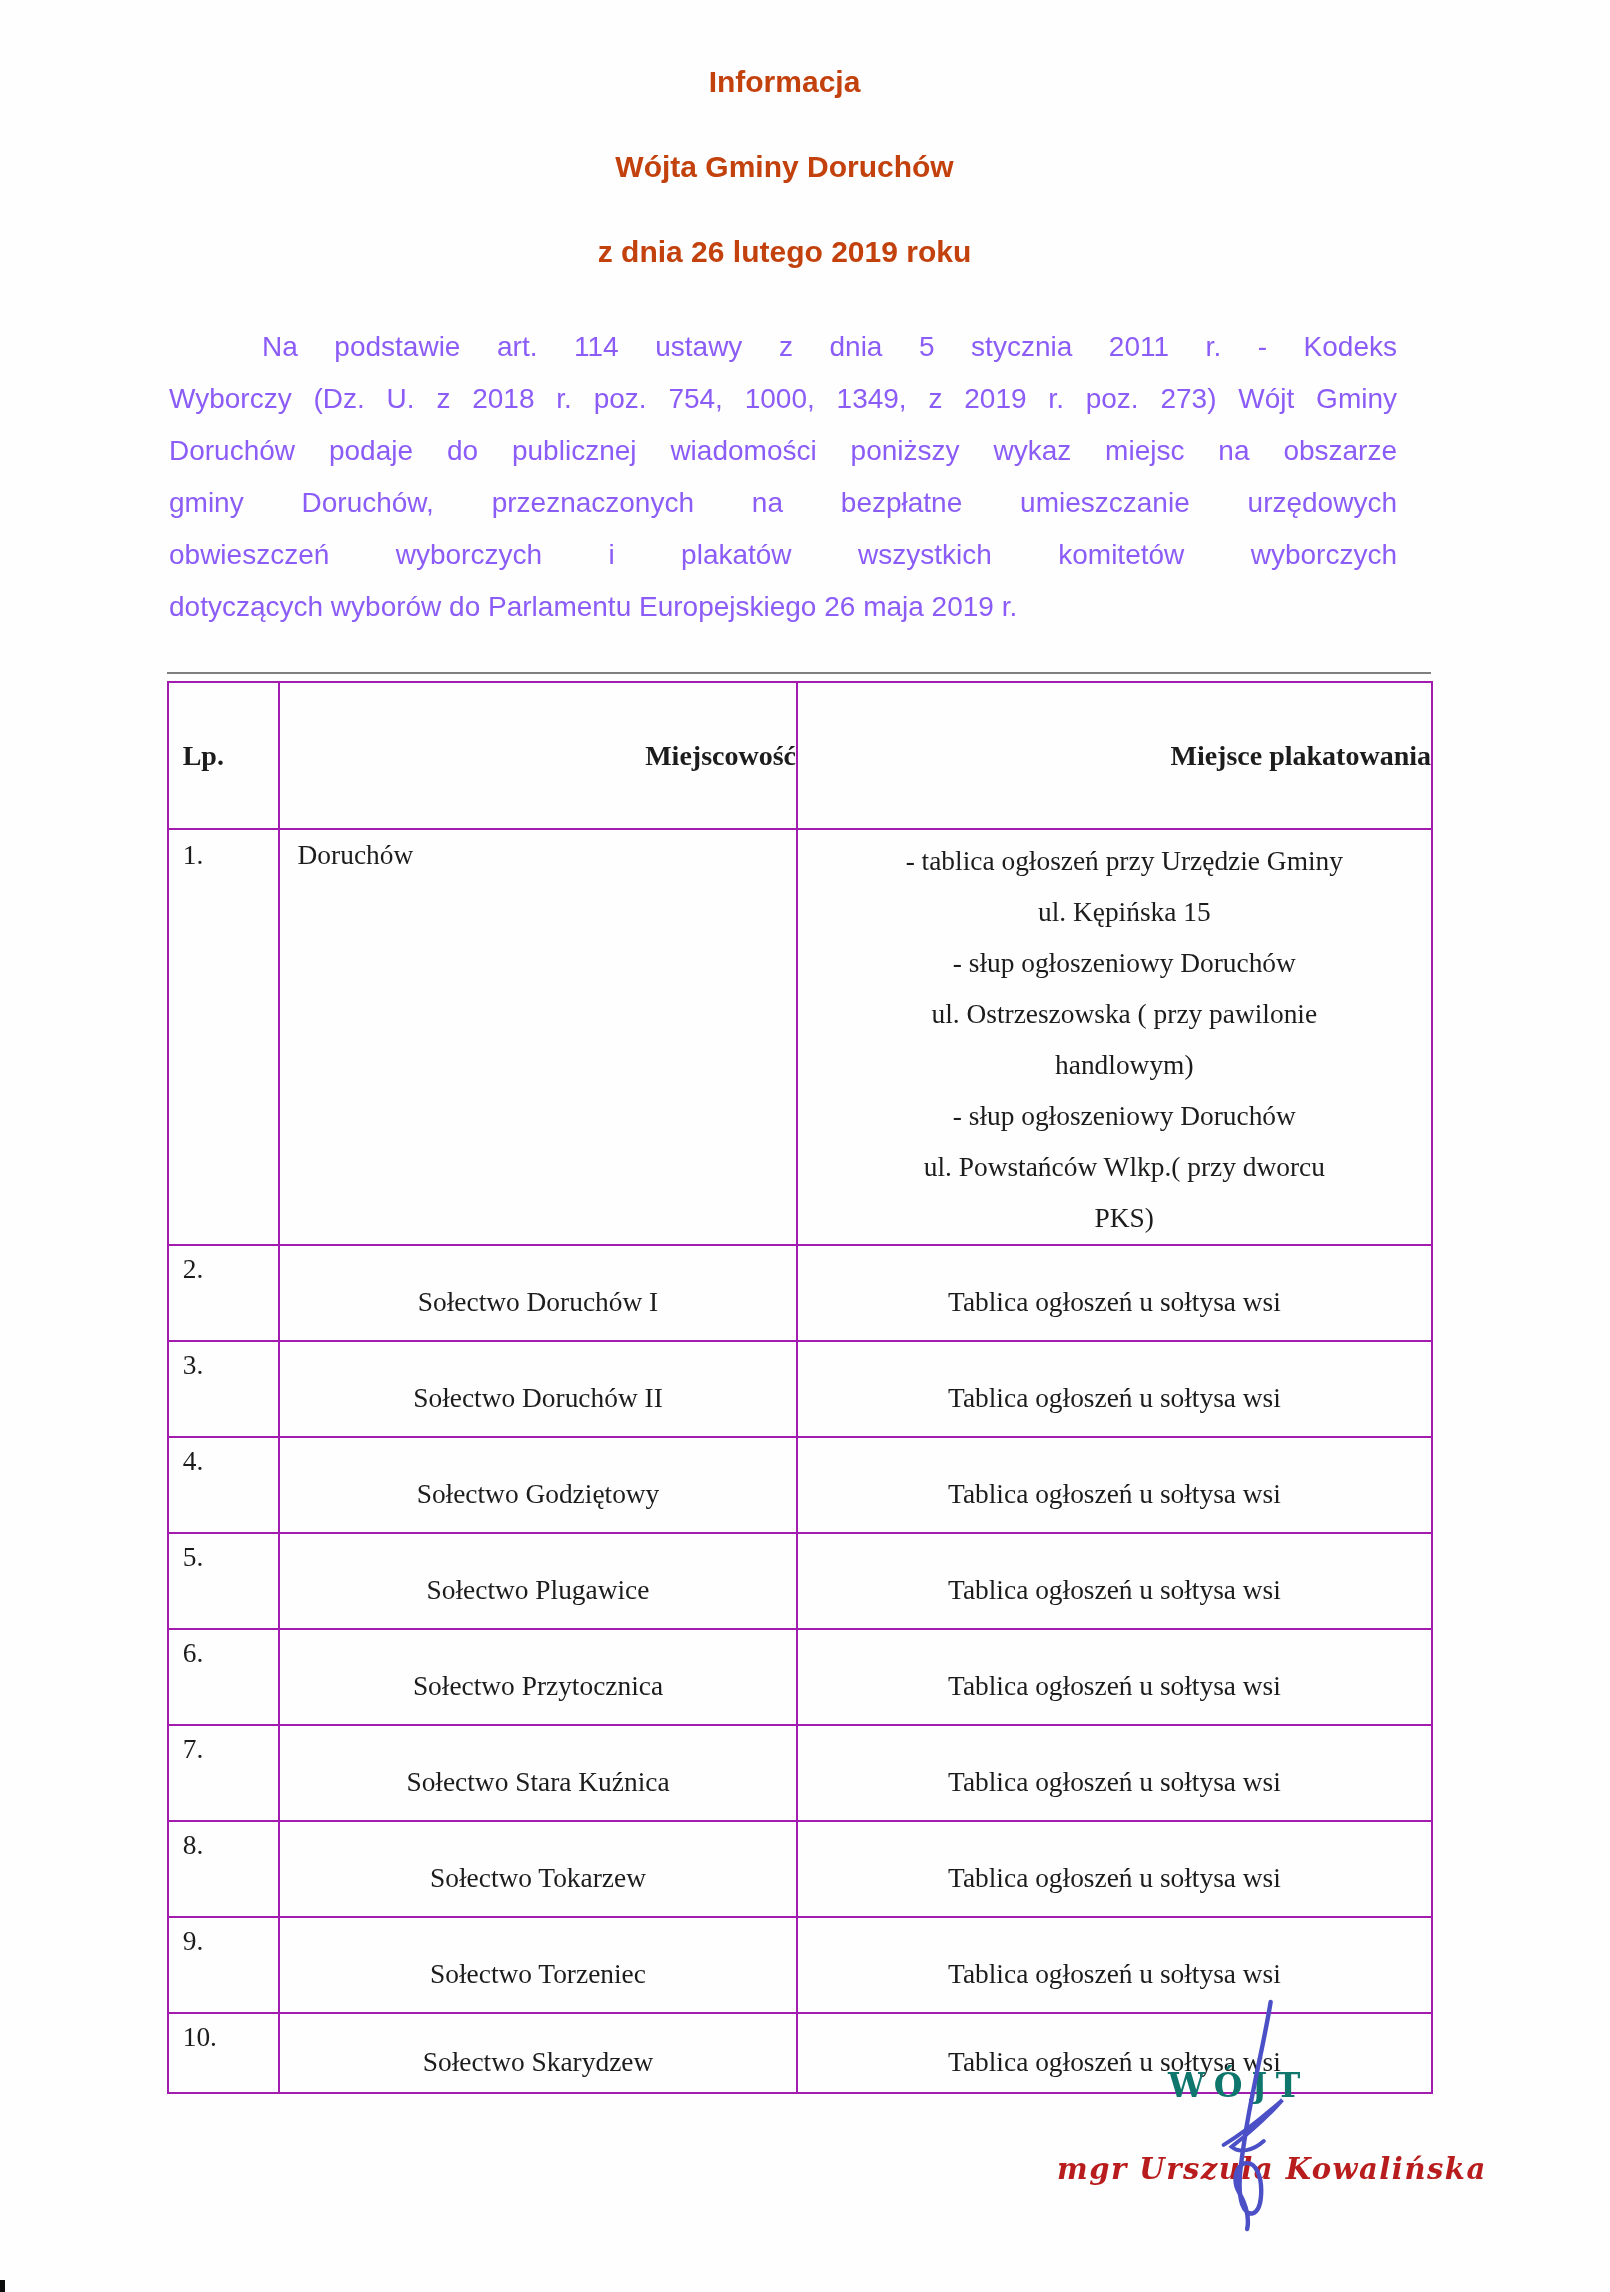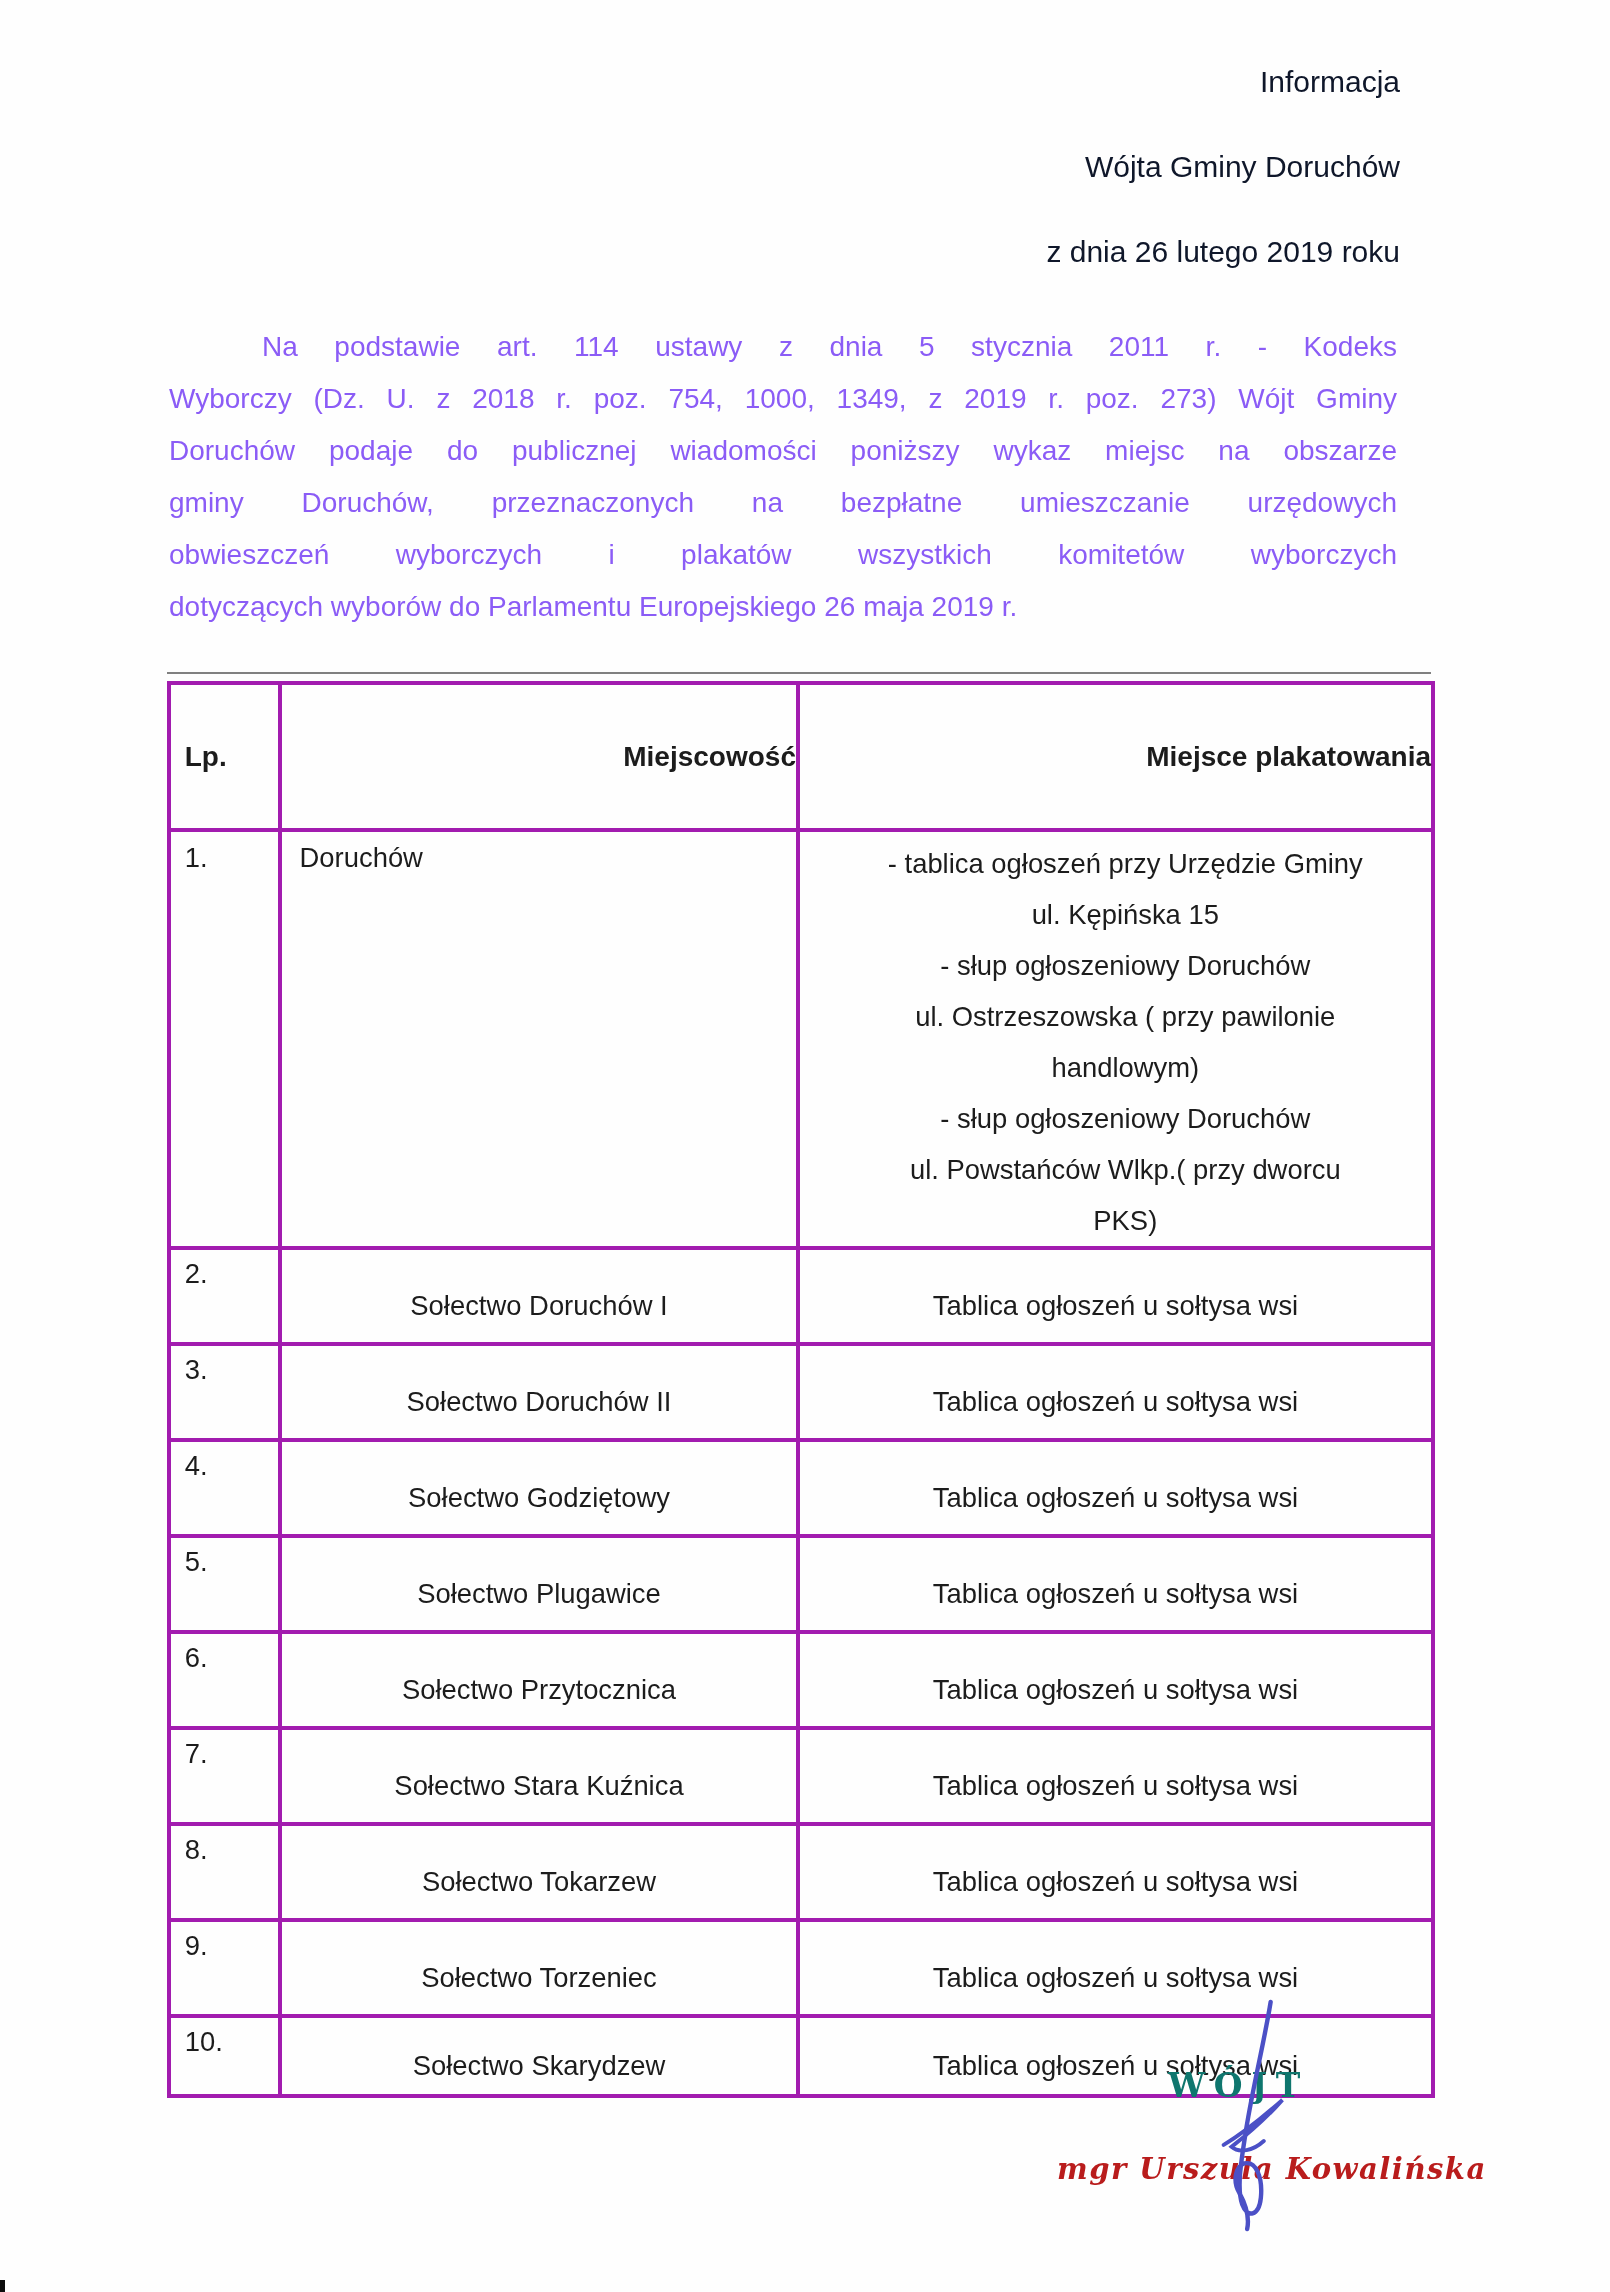--- a/index.html
+++ b/index.html
@@ -7,21 +7,21 @@
     position:relative;
     width:1610px;height:2293px;
     background:#fefefe;
     font-family:"Liberation Sans",sans-serif;
     color:#1b1b1b;
     overflow:hidden;
   }
   
   .title-line{
     position:absolute;left:169px;width:1231px;
-    text-align:right;font-weight:normal;font-size:30px;color:#0f172a;
+    text-align:center;font-weight:bold;font-size:30px;color:#c2410c;
   }
   #t0{top:65px;} #t1{top:150px;} #t2{top:235px;}
   
   .intro{
     position:absolute;left:169px;top:321px;width:1228px;
     font-size:28px;color:#8b5cf6;
   }
   .intro .pline{
     text-align:justify;
     text-align-last:justify;
@@ -31,24 +31,25 @@
   .intro .pline.first{padding-left:0;text-indent:93px;}
   .intro .pline.last{text-align-last:left;}
   
   .places-table{
     position:absolute;left:167px;top:681px;
     border-collapse:collapse;table-layout:fixed;
     width:1264px;
     font-size:27.4px;color:#1c1c1c;
   }
   .places-table td,.places-table th{
-    border:4px solid #a21caf;
+    border:2px solid #a21caf;
     box-sizing:border-box;
     padding:0;
     background:transparent;
+    font-family:Liberation Serif, serif;
   }
   .places-table thead th{
     font-size:28px;font-weight:bold;height:147px;vertical-align:middle;
     border-bottom-width:2.9px;
   }
   .places-table th.h-lp{text-align:left;padding-left:13.7px;}
   .places-table th.h-mid,.places-table th.h-right{text-align:right;}
   tr.row-first td{vertical-align:top;border-bottom-width:2.9px;}
   tr.row-first td.c-lp{padding:9.8px 0 0 13.7px;}
   tr.row-first td.c-name{padding:9.8px 0 0 17.6px;text-align:left;}

